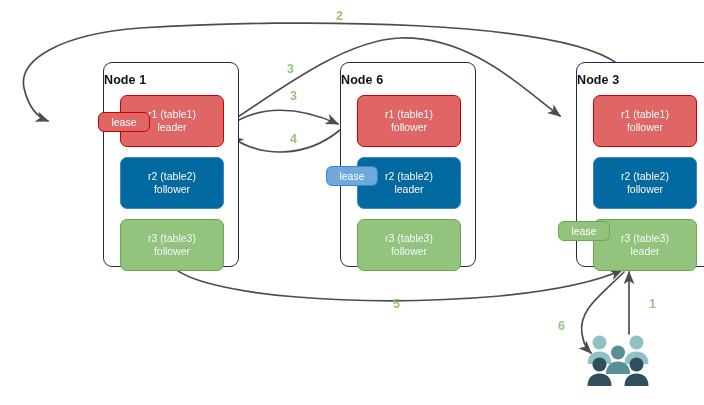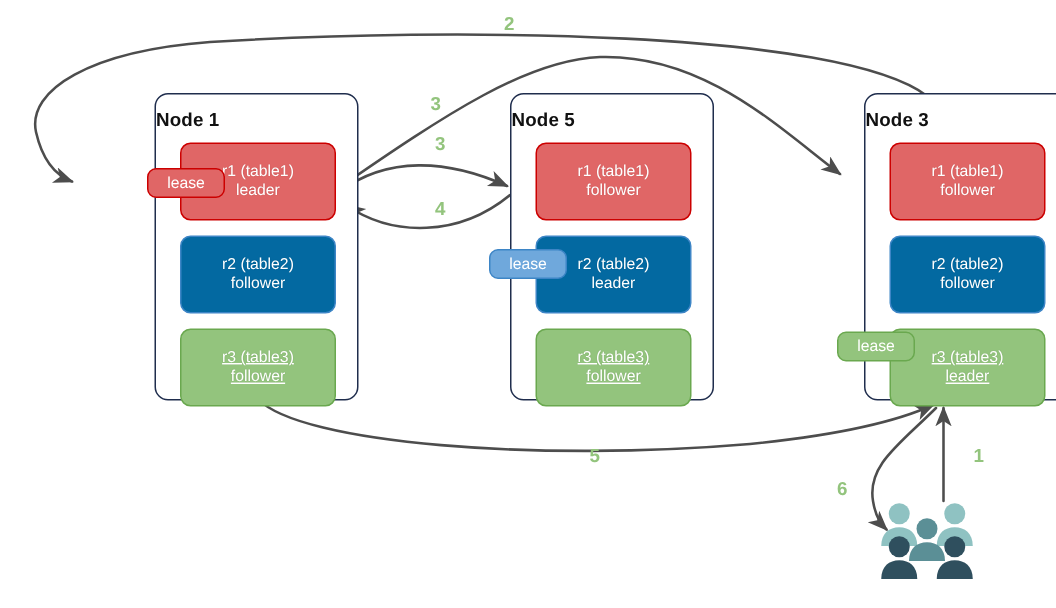--- a/index.html
+++ b/index.html
@@ -61,21 +61,21 @@
     justify-content: center;
     color: #ffffff;
     font-size: 10.5px;
     line-height: 13px;
     text-align: center;
     text-shadow: 0 0 1px rgba(0,0,0,.15);
   }
   .chip .l1, .chip .l2 { display: block; }
   .chip.red   { background: #e06666; border: 1.6px solid #cc0000; top: 32px; }
   .chip.blue  { background: #0369a1; border: 1.2px solid #3d85c6; top: 94px; }
-  .chip.green { background: #93c47d; border: 1.2px solid #6aa84f; top: 156px; text-decoration: underline; }
+  .chip.green { background: #93c47d; border: 1.2px solid #6aa84f; top: 156px; }
 
   
   .lease {
     position: absolute;
     box-sizing: border-box;
     border-radius: 6px;
     display: flex;
     align-items: center;
     justify-content: center;
     color: #ffffff;
@@ -146,21 +146,21 @@
       <span class="l1">r2 (table2)</span>
       <span class="l2">follower</span>
     </div>
     <div class="chip green">
       <span class="l1">r3 (table3)</span>
       <span class="l2">follower</span>
     </div>
   </div>
 
   <div class="node" id="node2" style="left:340px; top:62px; width:136px; height:205px;">
-    <div class="node-title">Node 5</div>
+    <div class="node-title">Node 6</div>
 
     <div class="chip red">
       <span class="l1">r1 (table1)</span>
       <span class="l2">follower</span>
     </div>
     <div class="chip blue">
       <span class="l1">r2 (table2)</span>
       <span class="l2">leader</span>
     </div>
     <div class="chip green">

